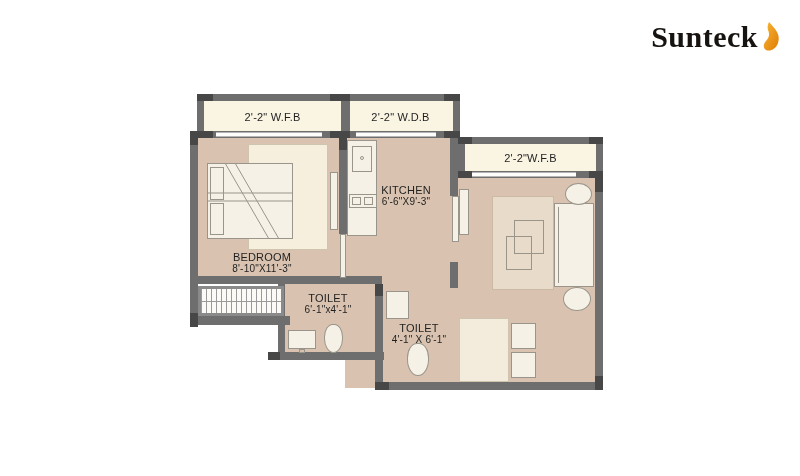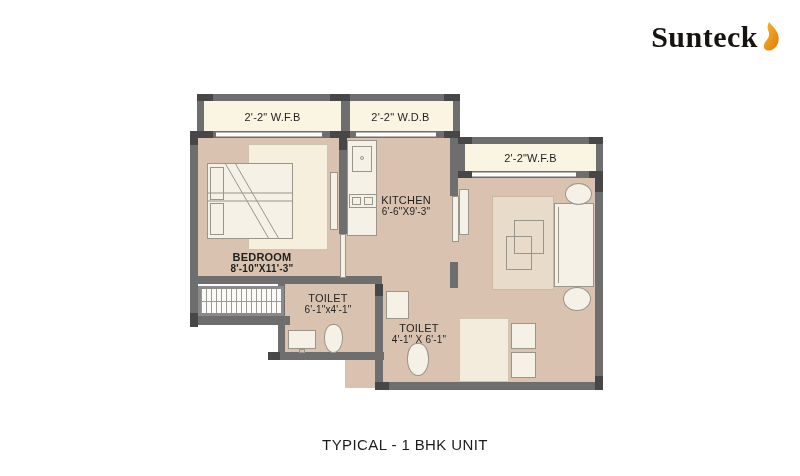--- a/index.html
+++ b/index.html
@@ -133,32 +133,31 @@
 
   <div class="lbl" style="left:204px;top:111px;width:137px;font-size:11px;">
     <span>2'-2" W.F.B</span>
   </div>
   <div class="lbl" style="left:350px;top:111px;width:101px;font-size:11px;">
     <span>2'-2" W.D.B</span>
   </div>
   <div class="lbl" style="left:465px;top:152px;width:131px;font-size:11px;">
     <span>2'-2"W.F.B</span>
   </div>
-  <div class="lbl" style="left:355px;top:194px;width:102px;">
+  <div class="lbl" style="left:355px;top:184px;width:102px;">
     <div>KITCHEN</div>
     <div class="dims">6'-6"X9'-3"</div>
   </div>
-  <div class="lbl" style="left:212px;top:251px;width:100px;font-weight:bold;">
+  <div class="lbl" style="left:212px;top:251px;width:100px;">
     <div>BEDROOM</div>
     <div class="dims">8'-10"X11'-3"</div>
   </div>
   <div class="lbl" style="left:288px;top:292px;width:80px;">
     <div>TOILET</div>
     <div class="dims">6'-1"x4'-1"</div>
   </div>
   <div class="lbl" style="left:378px;top:322px;width:82px;">
     <div>TOILET</div>
     <div class="dims">4'-1" X 6'-1"</div>
   </div>
 
-  <div id="caption">TYPICAL - 1 BHK UNIT</div>
 
 </div>
 
 </body></html>

